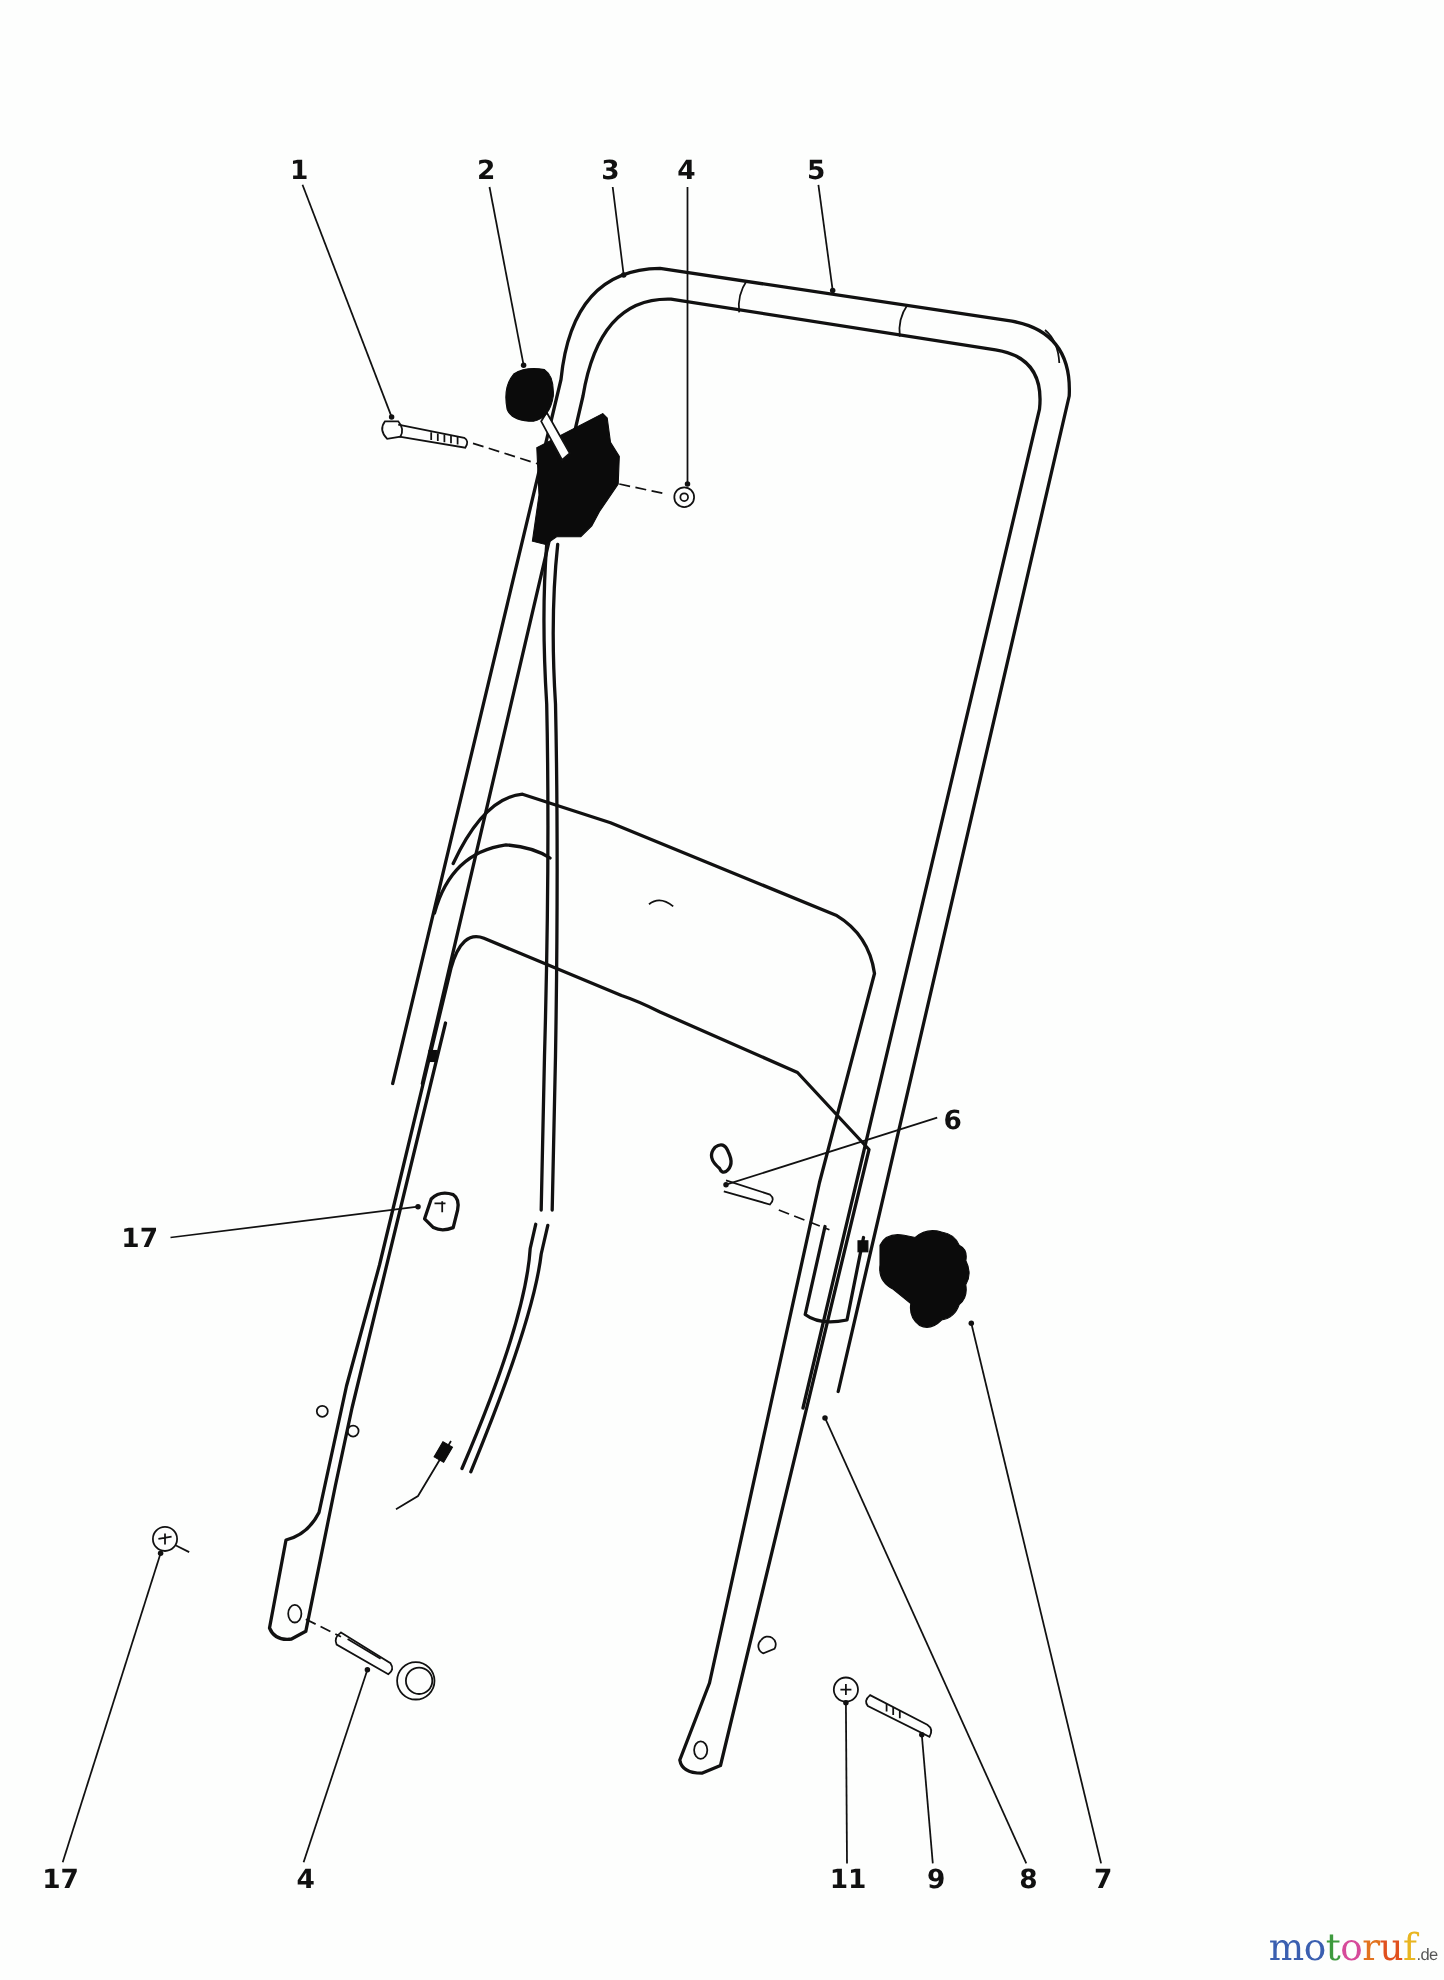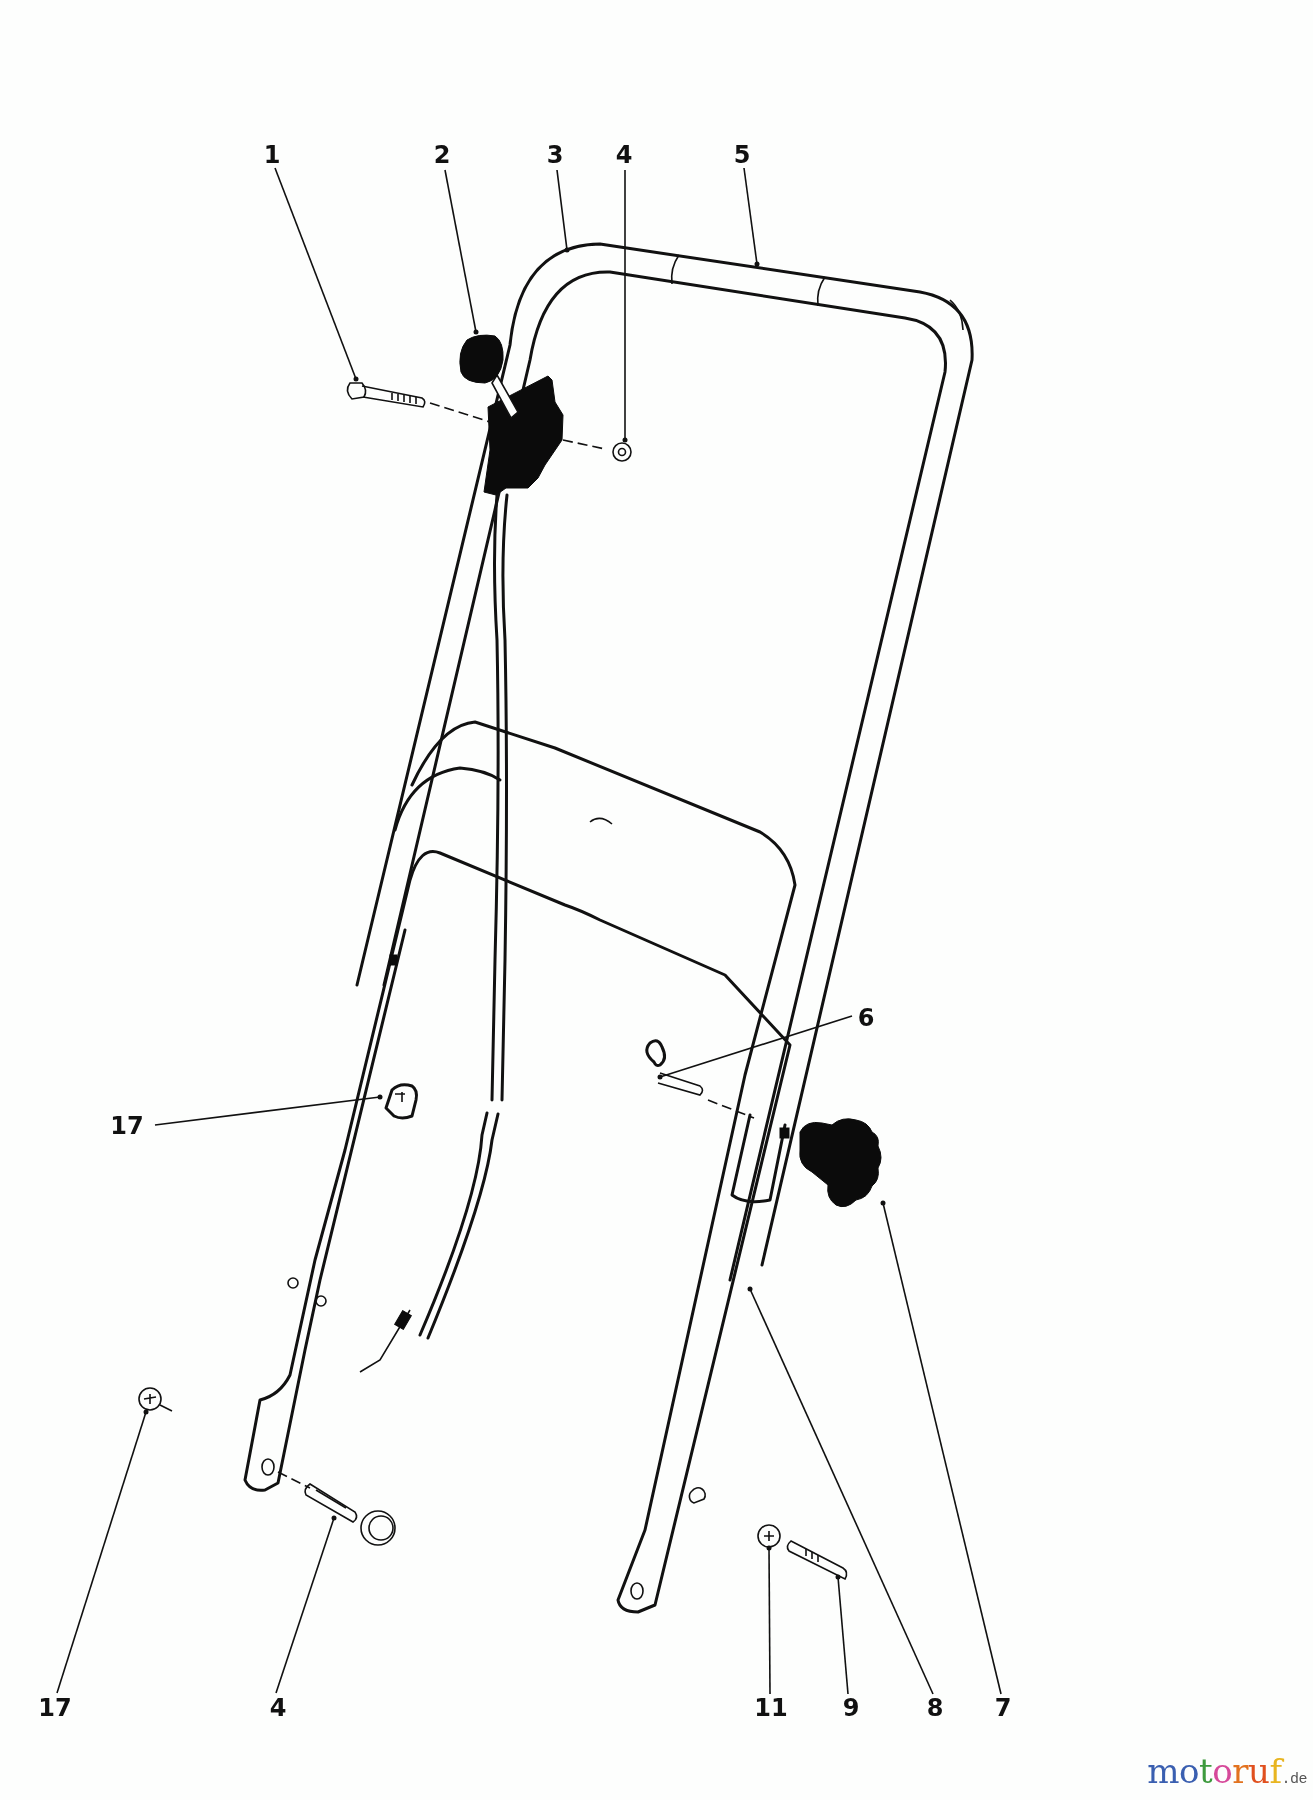--- a/index.html
+++ b/index.html
@@ -8,21 +8,21 @@
     #diagram { position: absolute; left: 0; top: 0; width: 1313px; height: 1800px; }
     .callout-label { position: absolute; font-family: "DejaVu Sans", sans-serif; font-weight: bold;
                      font-size: 24px; color: #111; line-height: 1; transform: translate(-50%, -50%); }
     .stroke { fill: none; stroke: #111; stroke-width: 3; stroke-linecap: round; stroke-linejoin: round; }
     .thin { fill: none; stroke: #111; stroke-width: 1.6; }
     .dash { fill: none; stroke: #111; stroke-width: 1.6; stroke-dasharray: 10 5; }
     .solid { fill: #0b0b0b; stroke: #0b0b0b; }
     .dot { fill: #111; }
     #watermark { position: absolute; right: 6px; bottom: 12px; font-family: "DejaVu Serif", serif;
                  font-size: 34px; letter-spacing: -0.5px; line-height: 1; }
-    #watermark .tld { font-size: 15px; color: #555; font-family: Liberation Mono, monospace; }
+    #watermark .tld { font-size: 15px; color: #555; font-family: Liberation Sans, sans-serif; }
   </style>
 </head>
 <body>
 
 <svg id="diagram" viewBox="0 0 1313 1800" xmlns="http://www.w3.org/2000/svg">
 
   <g>
     <path class="stroke" d="M 357 985 L 510 345 Q 520 245 600 244 L 920 292 Q 975 302 972 360 L 762 1265"></path>
     <path class="stroke" d="M 384 985 L 530 360 Q 545 270 610 272 L 905 318 Q 950 325 945 372 L 730 1280"></path>
     <path class="thin" d="M 950 300 Q 962 310 963 330"></path>

